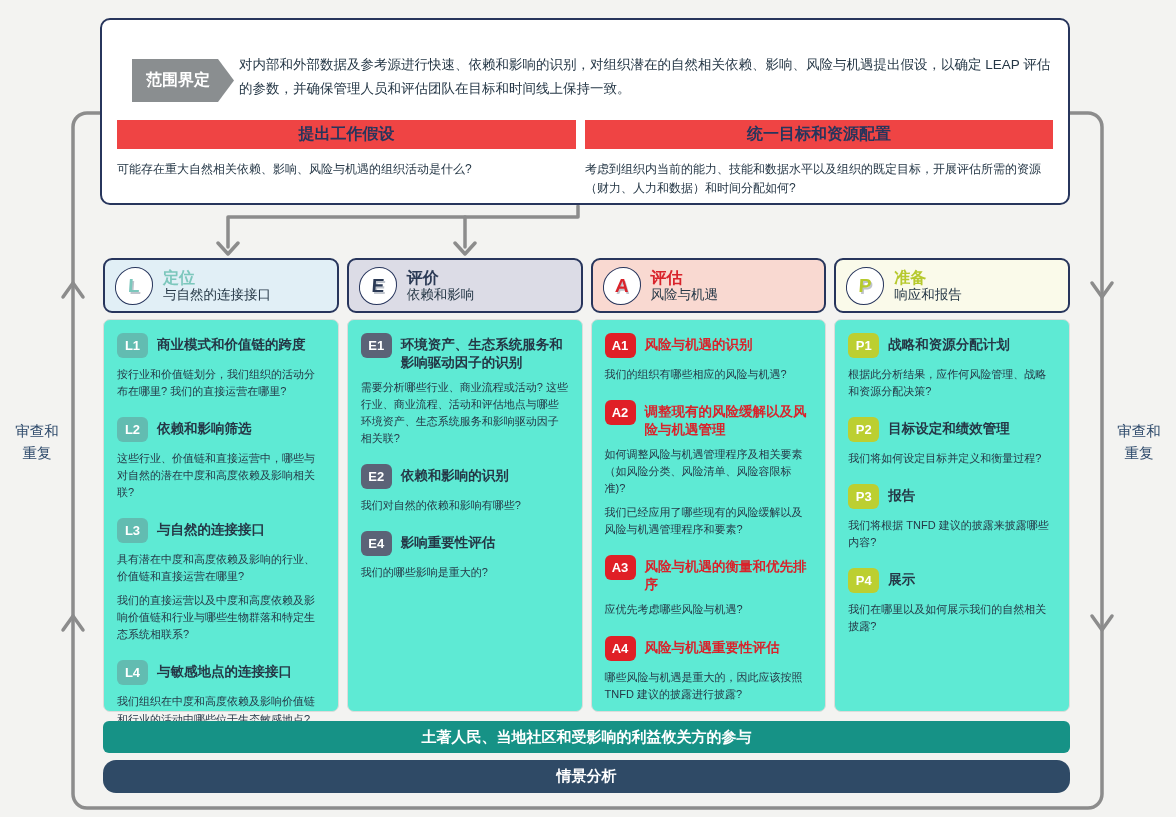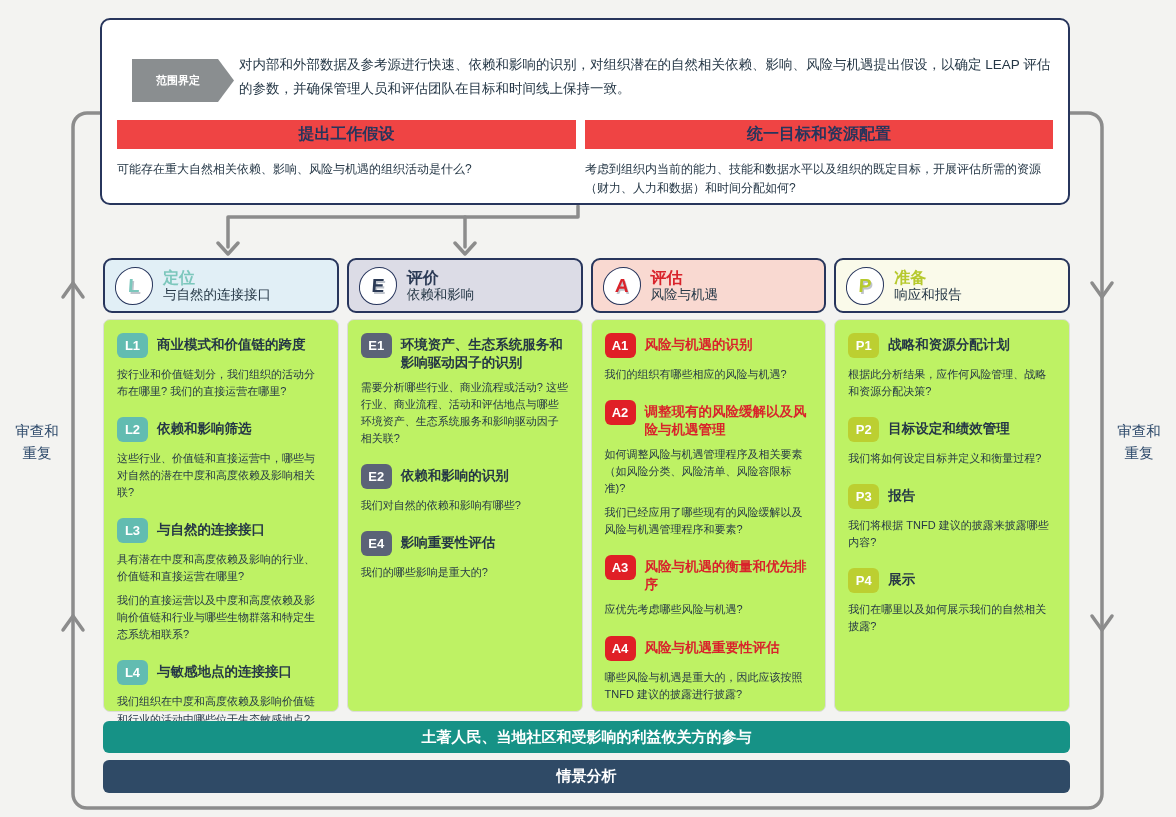--- a/index.html
+++ b/index.html
@@ -22,22 +22,22 @@
   svg.flow .ln{fill:none;stroke:var(--line-gray);stroke-width:3.5;stroke-linejoin:round;stroke-linecap:round;}
 
   
   .scoping{
     position:absolute;left:100px;top:18px;width:970px;height:187px;
     background:#ffffff;border:2px solid var(--border-navy);border-radius:10px;
     z-index:2;
   }
   .scope-tag{
     position:absolute;left:30px;top:39px;width:102px;height:43px;
-    background:#8a8e90;color:#fff;font-size:11px;font-weight:bold;
-    display:flex;align-items:center;padding-left:24px;
+    background:#8a8e90;color:#fff;font-size:16px;font-weight:bold;
+    display:flex;align-items:center;padding-left:14px;
     clip-path:polygon(0 0, calc(100% - 16px) 0, 100% 50%, calc(100% - 16px) 100%, 0 100%);
   }
   .scope-desc{
     position:absolute;left:137px;top:33px;width:818px;
     font-size:13.5px;line-height:1.75;color:var(--text);
   }
   .scope-bar{
     position:absolute;top:100px;height:29px;background:#ef4444;
     display:flex;align-items:center;justify-content:center;
     font-size:16px;font-weight:bold;color:var(--border-navy);
@@ -71,21 +71,21 @@
     background:#fff;border:1.5px solid var(--border-navy);
     display:flex;align-items:center;justify-content:center;
     font-size:19px;font-weight:bold;color:var(--title-color,#333);
     transform:skewX(-4deg);
     text-shadow:1.5px 1.5px 0 rgba(43,58,85,.3);
   }
   .col-titles{display:flex;flex-direction:column;line-height:1.2;}
   .col-title{font-size:16px;font-weight:bold;color:var(--title-color,#333);}
   .col-subtitle{font-size:13.5px;color:var(--text);}
   .col-card{
-    margin-top:6px;height:393px;background:#bef264;
+    margin-top:6px;height:393px;background:#5eead4;
     border:1px solid #dcdcda;border-radius:7px;
     padding:13px 13px 10px 13px;
   }
   .item{margin-bottom:17px;}
   .item-head{display:flex;align-items:flex-start;gap:9px;margin-bottom:8px;}
   .badge{
     flex:0 0 31px;width:31px;height:25px;border-radius:6px;
     background:var(--badge,#888);color:#fff;
     display:flex;align-items:center;justify-content:center;
     font-size:13px;font-weight:bold;
@@ -305,13 +305,13 @@
         </div>
         <p class="q">我们在哪里以及如何展示我们的自然相关披露?</p>
 
       </div>
     </div>
   </div>
 
 </div>
 
 <div class="banner engagement" style="background: rgb(22, 146, 134);">土著人民、当地社区和受影响的利益攸关方的参与</div>
-<div class="banner scenario" style="background: rgb(47, 74, 102);">情景分析</div>
+<div class="banner scenario" style="background: rgb(47, 74, 102); border-radius: 13px;">情景分析</div>
 
 </body></html>

